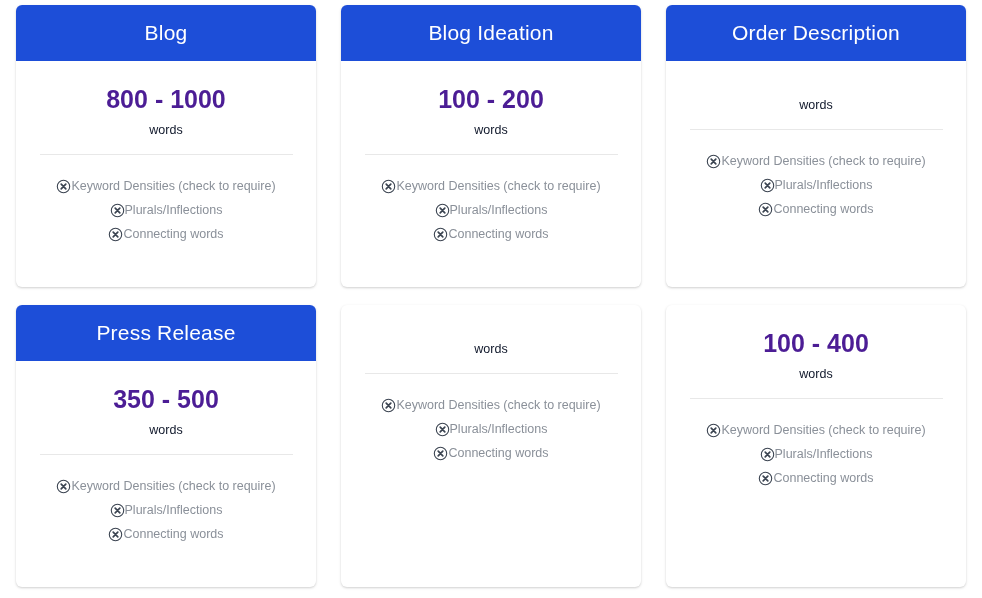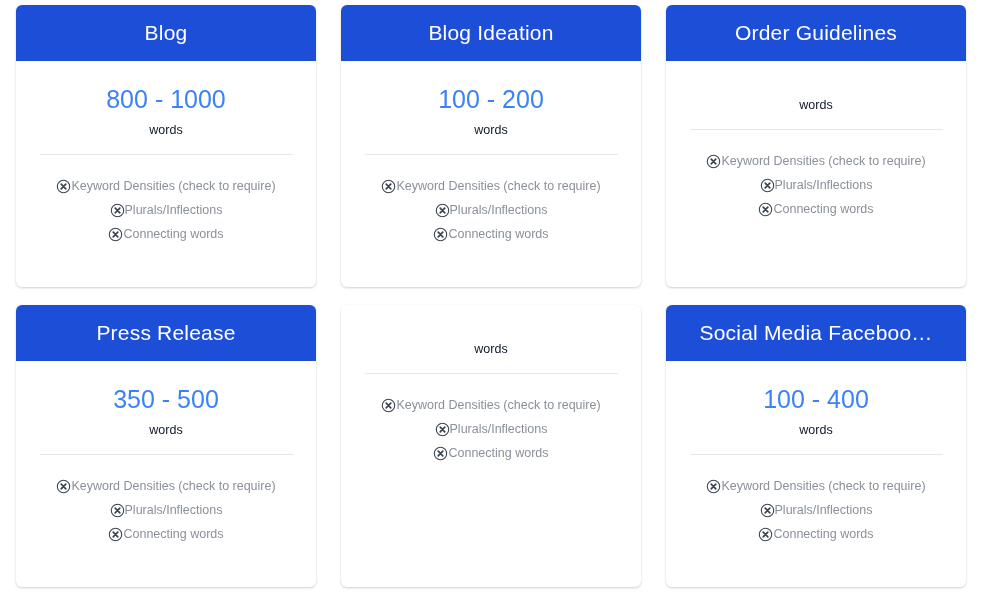--- a/index.html
+++ b/index.html
@@ -62,22 +62,22 @@
     flex: 1;
     padding: 26px 18px 18px 18px;
     box-sizing: border-box;
     display: flex;
     flex-direction: column;
     align-items: center;
   }
 
   .word-range {
     font-size: 25px;
-    color: #3b82f6;
-    font-weight: 400;
+    color: #4c1d95;
+    font-weight: 700;
     line-height: 1;
     margin-bottom: 0;
   }
 
   .word-label {
     font-size: 12.5px;
     color: #0f172a;
     margin-top: 12px;
     line-height: 1;
   }
@@ -203,21 +203,21 @@
                 <path d="M5.2 5.2 L9.8 9.8 M9.8 5.2 L5.2 9.8" stroke="#3b4451" stroke-width="1.7" stroke-linecap="round"></path>
               </svg>
             </span>
             <span class="option-text">Connecting words</span>
           </div>
         </div>
       </div>
     </div>
     <div class="card">
       <div class="card-header">
-        <div class="card-header-title">Order Guidelines</div>
+        <div class="card-header-title">Order Description</div>
       </div>
       <div class="card-body">
         <div class="word-label">words</div>
         <div class="divider"></div>
         <div class="option-list">
           <div class="option-item">
             <span class="option-icon">
               <svg width="15" height="15" viewBox="0 0 15 15" aria-hidden="true">
                 <circle cx="7.5" cy="7.5" r="6.2" fill="none" stroke="#3b4451" stroke-width="1.1"></circle>
                 <path d="M5.2 5.2 L9.8 9.8 M9.8 5.2 L5.2 9.8" stroke="#3b4451" stroke-width="1.7" stroke-linecap="round"></path>
@@ -314,23 +314,20 @@
                 <circle cx="7.5" cy="7.5" r="6.2" fill="none" stroke="#3b4451" stroke-width="1.1"></circle>
                 <path d="M5.2 5.2 L9.8 9.8 M9.8 5.2 L5.2 9.8" stroke="#3b4451" stroke-width="1.7" stroke-linecap="round"></path>
               </svg>
             </span>
             <span class="option-text">Connecting words</span>
           </div>
         </div>
       </div>
     </div>
     <div class="card">
-      <div class="card-header">
-        <div class="card-header-title">Social Media Faceboo…</div>
-      </div>
       <div class="card-body">
         <div class="word-range">100 - 400</div>
         <div class="word-label">words</div>
         <div class="divider"></div>
         <div class="option-list">
           <div class="option-item">
             <span class="option-icon">
               <svg width="15" height="15" viewBox="0 0 15 15" aria-hidden="true">
                 <circle cx="7.5" cy="7.5" r="6.2" fill="none" stroke="#3b4451" stroke-width="1.1"></circle>
                 <path d="M5.2 5.2 L9.8 9.8 M9.8 5.2 L5.2 9.8" stroke="#3b4451" stroke-width="1.7" stroke-linecap="round"></path>

